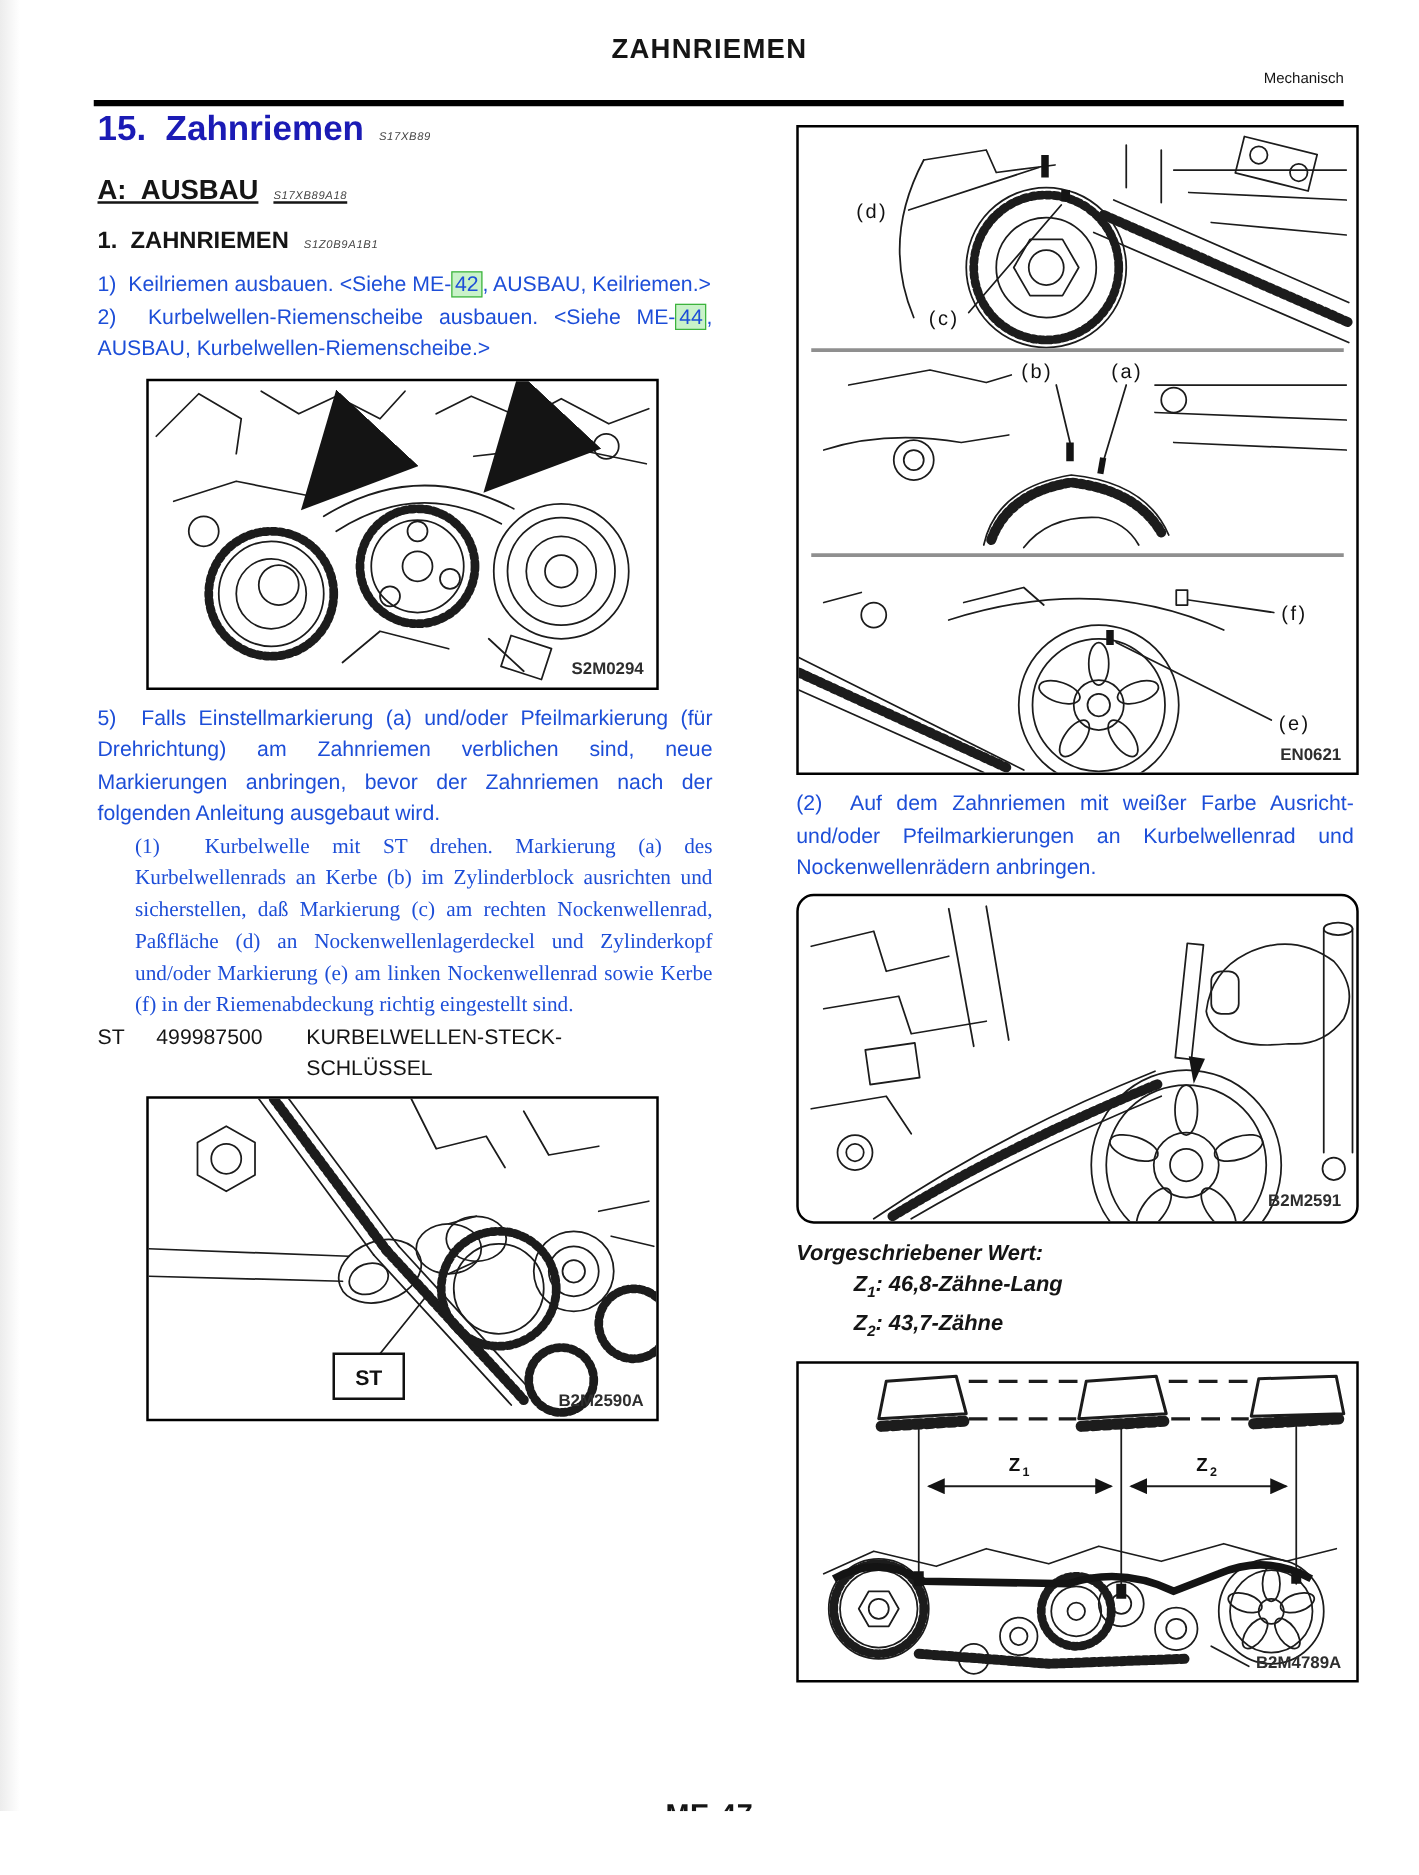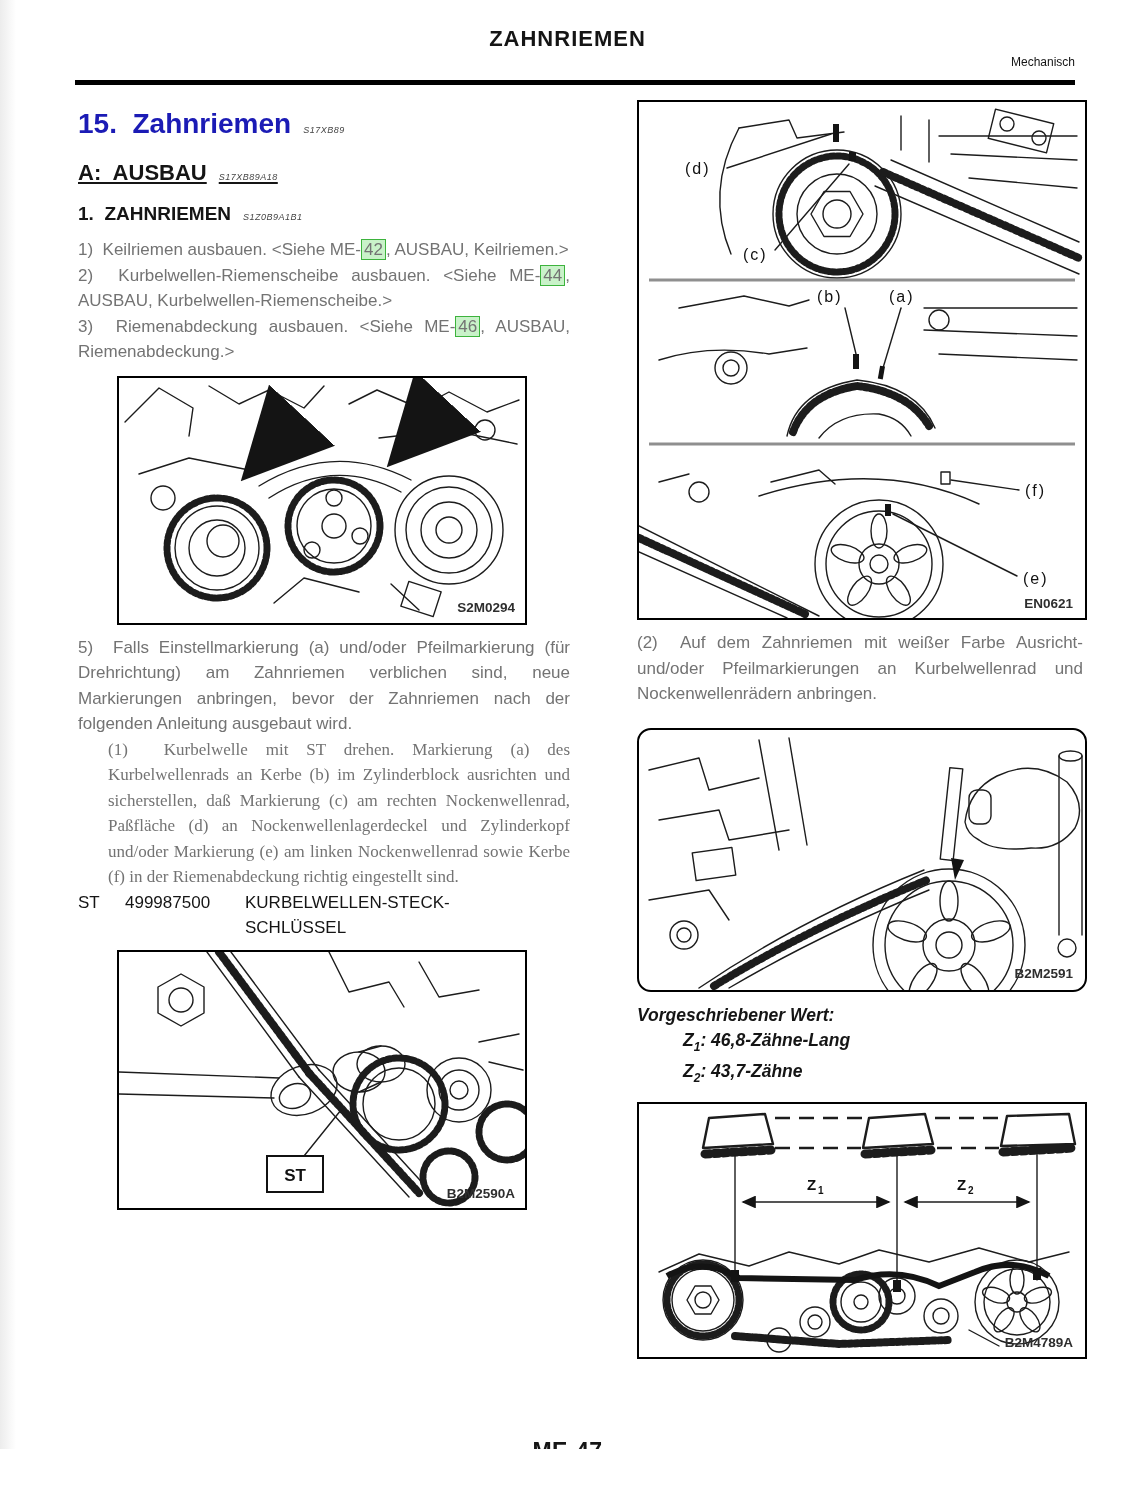--- a/index.html
+++ b/index.html
@@ -7,51 +7,51 @@
         font-family:"Liberation Sans",sans-serif;color:#151515;overflow:hidden;}
   .scan-edge{position:absolute;left:0;top:0;width:16px;height:100%;
              background:linear-gradient(to right,#ececec,#ffffff);}
   
   .hdr-title{position:absolute;top:26px;left:0;width:100%;text-align:center;
              font-size:22px;font-weight:bold;letter-spacing:1px;}
   .hdr-ctx{position:absolute;top:55px;right:60px;font-size:12px;}
   .hdr-rule{position:absolute;top:80px;left:75px;width:1000px;height:5px;background:#000;}
   
   .col{position:absolute;}
-  .col-left{left:78px;top:108px;width:492px;}
+  .col-left{left:78px;top:87px;width:492px;}
   .col-right{left:637px;top:100px;width:446px;}
   
   .h1{font-size:28px;font-weight:bold;color:#1b1bb5;margin:0;line-height:32px;}
   .h2{font-size:22px;font-weight:bold;margin:14px 0 0 0;line-height:26px;text-decoration:underline;}
   .h3{font-size:19px;font-weight:bold;margin:13px 0 0 0;line-height:22px;}
   .code{font-size:9px;font-style:italic;font-weight:normal;color:#454545;
         margin-left:12px;letter-spacing:.5px;}
   
-  .txt{font-size:17px;line-height:25.5px;text-align:justify;margin:0;color:#737373;}
+  .txt{font-size:17px;line-height:25.5px;text-align:justify;margin:0;color:#1d4ed8;}
   .steps{margin-top:9px;}
   .mt10{margin-top:10px;}
   .indent{padding-left:30px;font-family:Liberation Serif, serif;}
   .melink{display:inline-block;background:#c9f2c9;border:1px solid #3db33d;
           padding:0 2px;line-height:19px;cursor:pointer;}
   
   .st-row{display:flex;font-size:17px;line-height:25.5px;}
   .st-row .c1{width:47px;}
   .st-row .c2{width:120px;}
   .st-row .c3{flex:1;}
   
   .spec{font-style:italic;font-weight:bold;font-size:17.5px;line-height:25px;margin-top:11px;}
   .spec-line{padding-left:46px;}
   .spec sub{font-size:12px;}
   
   .figure{border:2px solid #000;background:#fff;box-sizing:content-box;}
   .fig-inset{margin-left:39px;}
   .fig1{width:406px;height:245px;margin-top:11px;}
   .fig2{width:406px;height:256px;margin-top:9px;}
   .fig3{width:446px;height:516px;}
-  .fig4{width:446px;height:260px;margin-top:21px;border-radius:14px;}
+  .fig4{width:446px;height:260px;margin-top:8px;border-radius:14px;}
   .fig5{width:446px;height:253px;margin-top:11px;}
   .figure svg{display:block;}
   
   .ln{fill:none;stroke:#1c1c1c;stroke-width:1.4;stroke-linecap:round;stroke-linejoin:round;}
   .ln2{fill:none;stroke:#1c1c1c;stroke-width:2.4;stroke-linecap:round;stroke-linejoin:round;}
   .gt{fill:none;stroke:#1c1c1c;stroke-width:7;stroke-dasharray:3.2 3;}
   .bt{fill:none;stroke:#1c1c1c;stroke-width:8;stroke-dasharray:3 3;}
   .bt2{fill:none;stroke:#1c1c1c;stroke-width:9;stroke-dasharray:5 4;}
   .bk{fill:none;stroke:#141414;stroke-width:6;}
   .blk{fill:#141414;stroke:none;}
@@ -79,21 +79,20 @@
   <div class="hdr-rule"></div>
 
   <div class="col col-left">
     <div class="h1"><span>15.&nbsp; Zahnriemen</span><span class="code">S17XB89</span></div>
     <div class="h2"><span>A:&nbsp; AUSBAU</span><span class="code">S17XB89A18</span></div>
     <div class="h3"><span>1.&nbsp; ZAHNRIEMEN</span><span class="code">S1Z0B9A1B1</span></div>
 
     <div class="steps">
       <p class="txt"><span>1)&nbsp; Keilriemen ausbauen. &lt;Siehe ME-</span><span class="melink">42</span><span>, AUSBAU, Keilriemen.&gt;</span></p>
       <p class="txt"><span>2)&nbsp; Kurbelwellen-Riemenscheibe ausbauen. &lt;Siehe ME-</span><span class="melink">44</span><span>, AUSBAU, Kurbelwellen-Riemenscheibe.&gt;</span></p>
-      <p class="txt"><span>3)&nbsp; Riemenabdeckung ausbauen. &lt;Siehe ME-</span><span class="melink">46</span><span>, AUSBAU, Riemenabdeckung.&gt;</span></p>
     </div>
 
     <div class="figure fig1 fig-inset">
       <svg viewBox="0 0 406 245" width="406" height="245">
         <defs>
           <marker id="ab" markerWidth="10" markerHeight="10" refX="8" refY="5" orient="auto">
               <path d="M0,0 L10,5 L0,10 Z" fill="#141414"></path>
             </marker>
           <marker id="ad" markerWidth="9" markerHeight="8" refX="8" refY="4" orient="auto-start-reverse">
               <path d="M0,0 L9,4 L0,8 Z" fill="#141414"></path>

